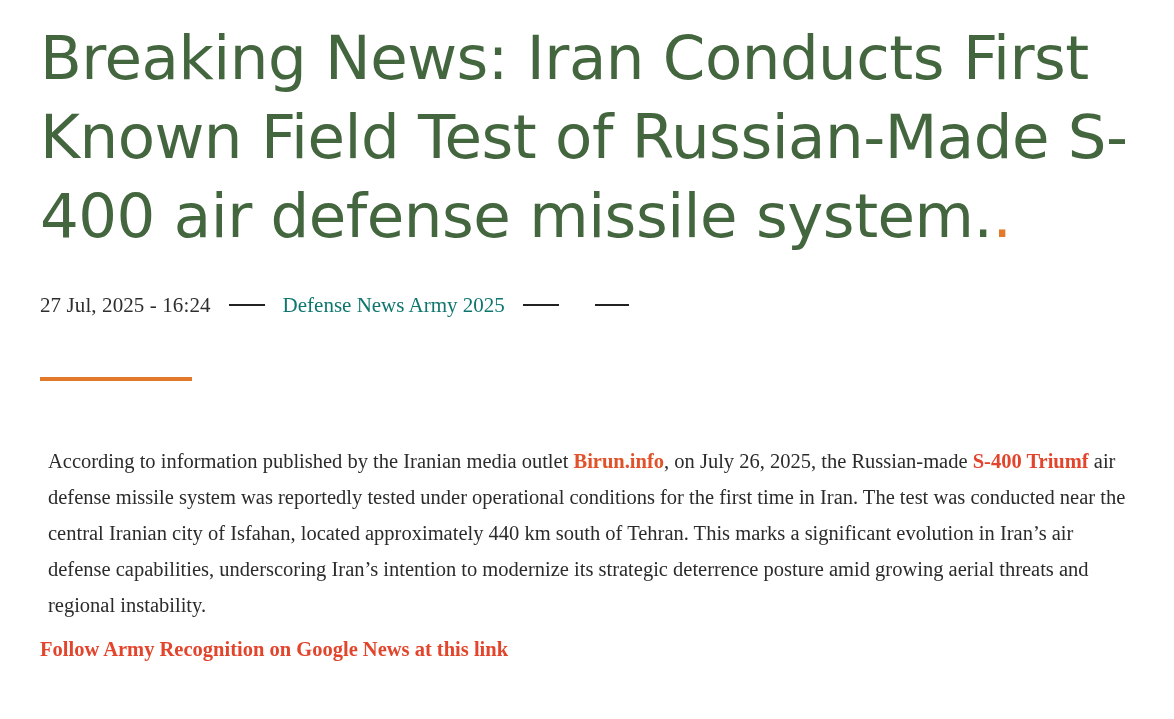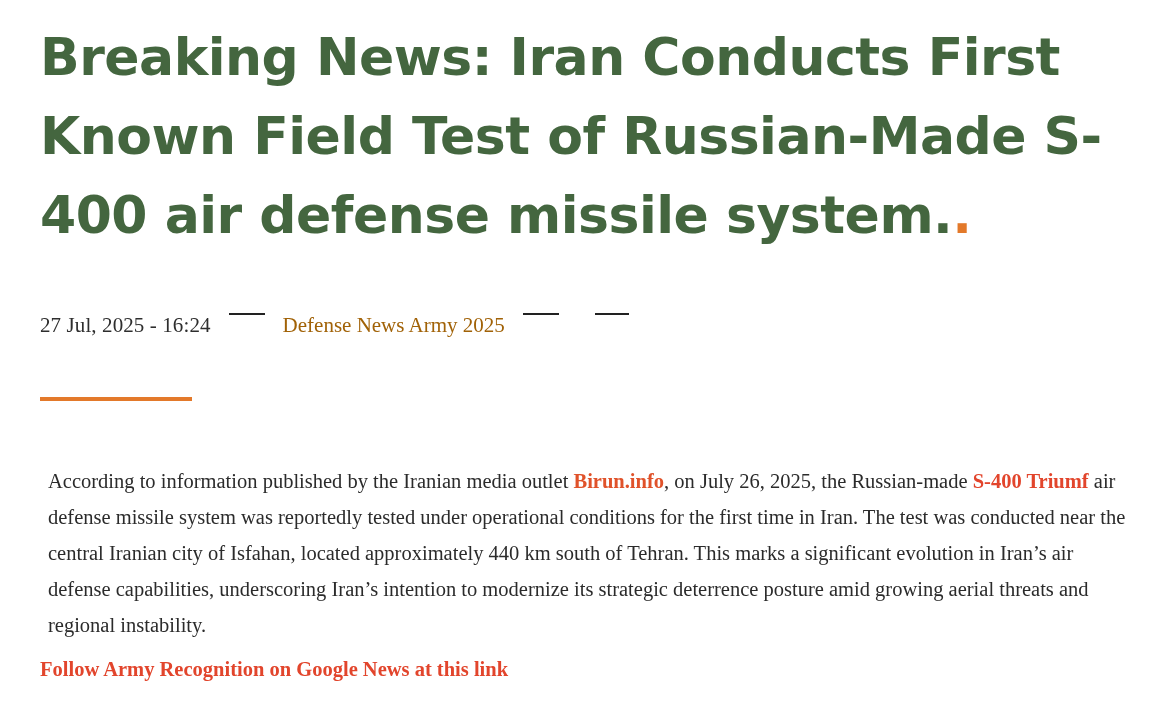--- a/index.html
+++ b/index.html
@@ -17,34 +17,34 @@
     position: relative;
     width: 1174px;
     height: 719px;
     box-sizing: border-box;
     padding: 18px 40px 0 40px;
   }
   .headline {
     margin: 0;
     padding: 0;
     font-family: "DejaVu Sans", sans-serif;
-    font-weight: 700;
-    font-size: 52px;
+    font-weight: 400;
+    font-size: 61px;
     line-height: 79px;
     letter-spacing: -0.5px;
     color: #44663f;
     max-width: 1090px;
   }
   .headline .dot {
     color: #e3792a;
   }
   .meta-row {
     display: flex;
-    align-items: flex-start;
-    margin-top: 58px;
+    align-items: center;
+    margin-top: 38px;
     height: 24px;
   }
   .meta-date {
     font-family: "Liberation Serif", serif;
     font-size: 21px;
     color: #2e2e2e;
     letter-spacing: 0.1px;
     white-space: nowrap;
   }
   .meta-dash {
@@ -54,21 +54,21 @@
     background: #222222;
     margin: 0 18px;
     flex: none;
   }
   .meta-dash.short {
     width: 34px;
   }
   .meta-category {
     font-family: "Liberation Serif", serif;
     font-size: 21px;
-    color: #a16207;
+    color: #0f766e;
     white-space: nowrap;
     text-decoration: none;
   }
   .accent-rule {
     margin-top: 60px;
     width: 152px;
     height: 4px;
     background: #e3792a;
   }
   .article-body {

